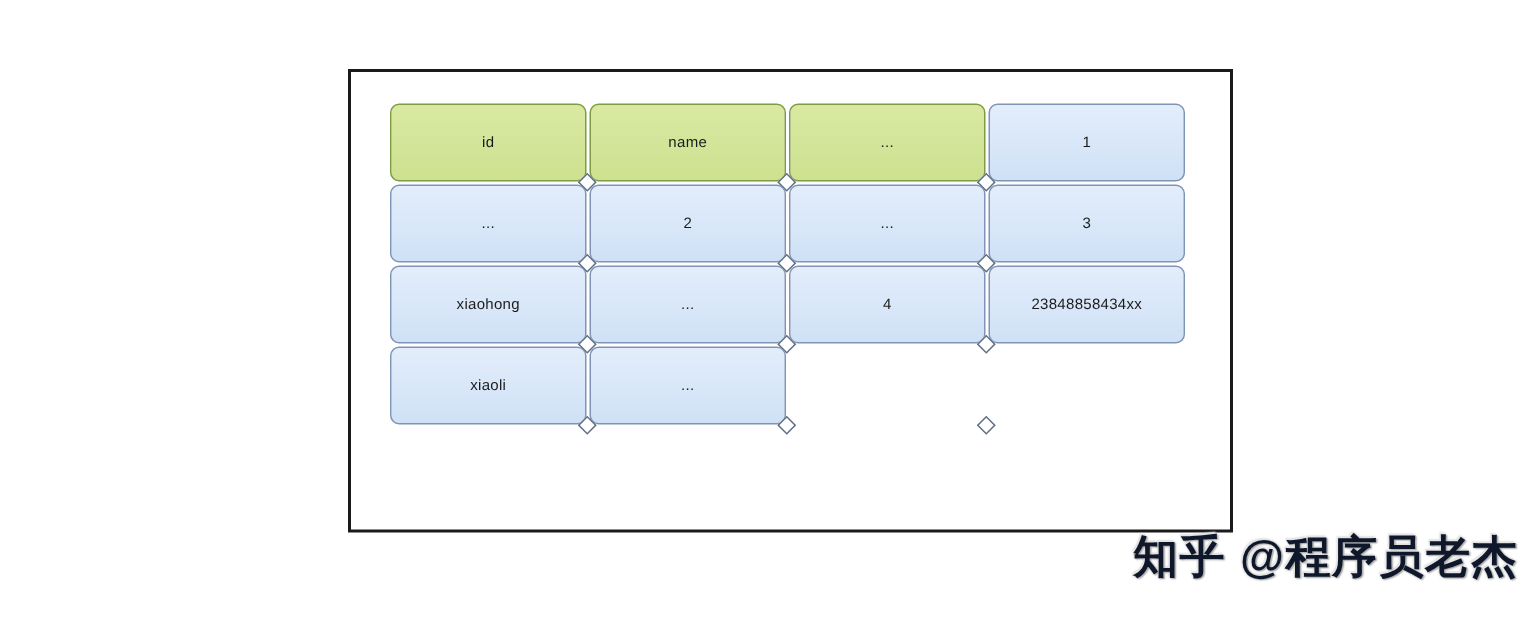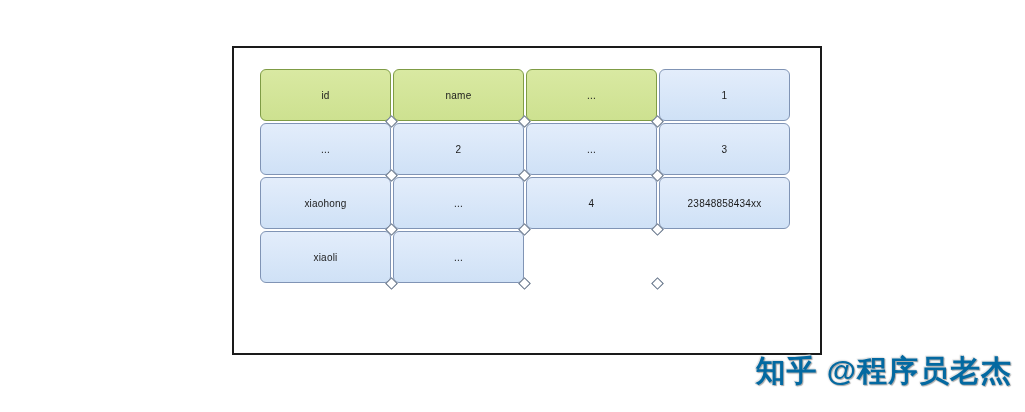--- a/index.html
+++ b/index.html
@@ -66,21 +66,21 @@
     transform: rotate(45deg);
     z-index: 3;
   }
   .watermark {
     position: absolute;
     right: 13px;
     top: 351px;
     font-size: 30px;
     font-weight: 700;
     letter-spacing: 1px;
-    color: #0369a1;
+    color: #0f172a;
     text-shadow: 1px 1px 1px #a8a8a8, -1px -1px 1px #e3e3e3, 0 0 2px #bdbdbd;
     z-index: 5;
     white-space: nowrap;
   }
 </style>
 </head>
 <body>
 
 <div class="stage">
   <div class="outer-box">

